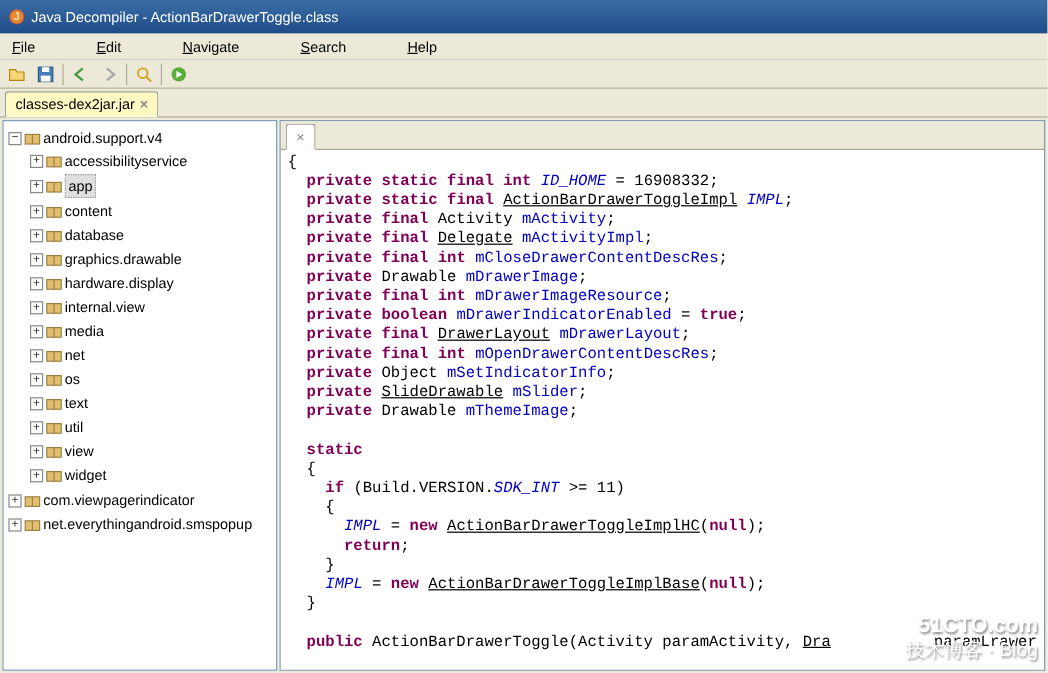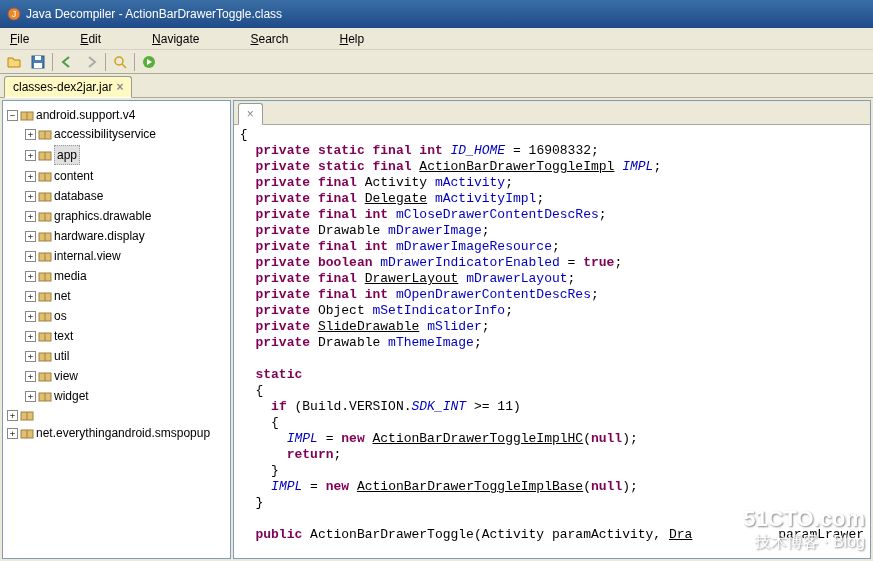--- a/index.html
+++ b/index.html
@@ -26,21 +26,21 @@
 .editor-area { flex: 1; background: #ece9d8; margin: 2px 2px 2px 0; display: flex; flex-direction: column; border: 1px solid #7f9db9; }
 .ed-tabs { height: 24px; display: flex; align-items: flex-end; background: #ece9d8; border-bottom: 1px solid #aca899; padding: 0 4px; }
 .ed-tabs .tab { background: #fff; border: 1px solid #999; border-bottom: 1px solid #fff; padding: 3px 8px; border-radius: 3px 3px 0 0; display: flex; align-items: center; gap: 4px; position: relative; top: 1px; font-weight: bold; }
 .ed-tabs .x { color: #888; font-weight: normal; cursor: pointer; }
 .code { flex: 1; background: #fff; overflow: auto; font-family: "Courier New", monospace; font-size: 13px; padding: 2px 6px; white-space: pre; line-height: 16px; }
 .kw { color: #7f0055; font-weight: bold; }
 .fld { color: #0000c0; }
 .ul { text-decoration: underline; }
 .it { font-style: italic; }
 .watermark { position: absolute; right: 8px; bottom: 8px; text-align: right; pointer-events: none; }
-.watermark .big { font-family: Arial; font-size: 22px; font-weight: bold; color: #fff; text-shadow: 1px 1px 2px #888; }
+.watermark .big { font-family: Arial; font-size: 18px; font-weight: bold; color: #fff; text-shadow: 1px 1px 2px #888; }
 .watermark .small { font-family: Arial; font-size: 16px; color: #fff; text-shadow: 1px 1px 2px #888; }
 svg { overflow: visible; }
 </style>
 </head>
 <body>
 
 <div class="titlebar">
   <span class="icon">
     <svg width="16" height="16">
         <circle cx="8" cy="8" r="6" fill="#e78a2a" stroke="#a55" stroke-width="1"></circle>
@@ -274,20 +274,21 @@
             </li>
           </ul>
       </li>
       <li id="extra-0">
           <span class="row">
             <span class="toggle">+</span>
             <span class="picon"><svg width="14" height="14">
                 <rect x="1" y="4" width="12" height="8" fill="#e0c070" stroke="#a08040"></rect>
                 <line x1="7" y1="4" x2="7" y2="12" stroke="#a08040"></line>
               </svg></span>
+            <span>com.viewpagerindicator</span>
           </span>
         </li>
       <li id="extra-1">
           <span class="row">
             <span class="toggle">+</span>
             <span class="picon"><svg width="14" height="14">
                 <rect x="1" y="4" width="12" height="8" fill="#e0c070" stroke="#a08040"></rect>
                 <line x1="7" y1="4" x2="7" y2="12" stroke="#a08040"></line>
               </svg></span>
             <span>net.everythingandroid.smspopup</span>

